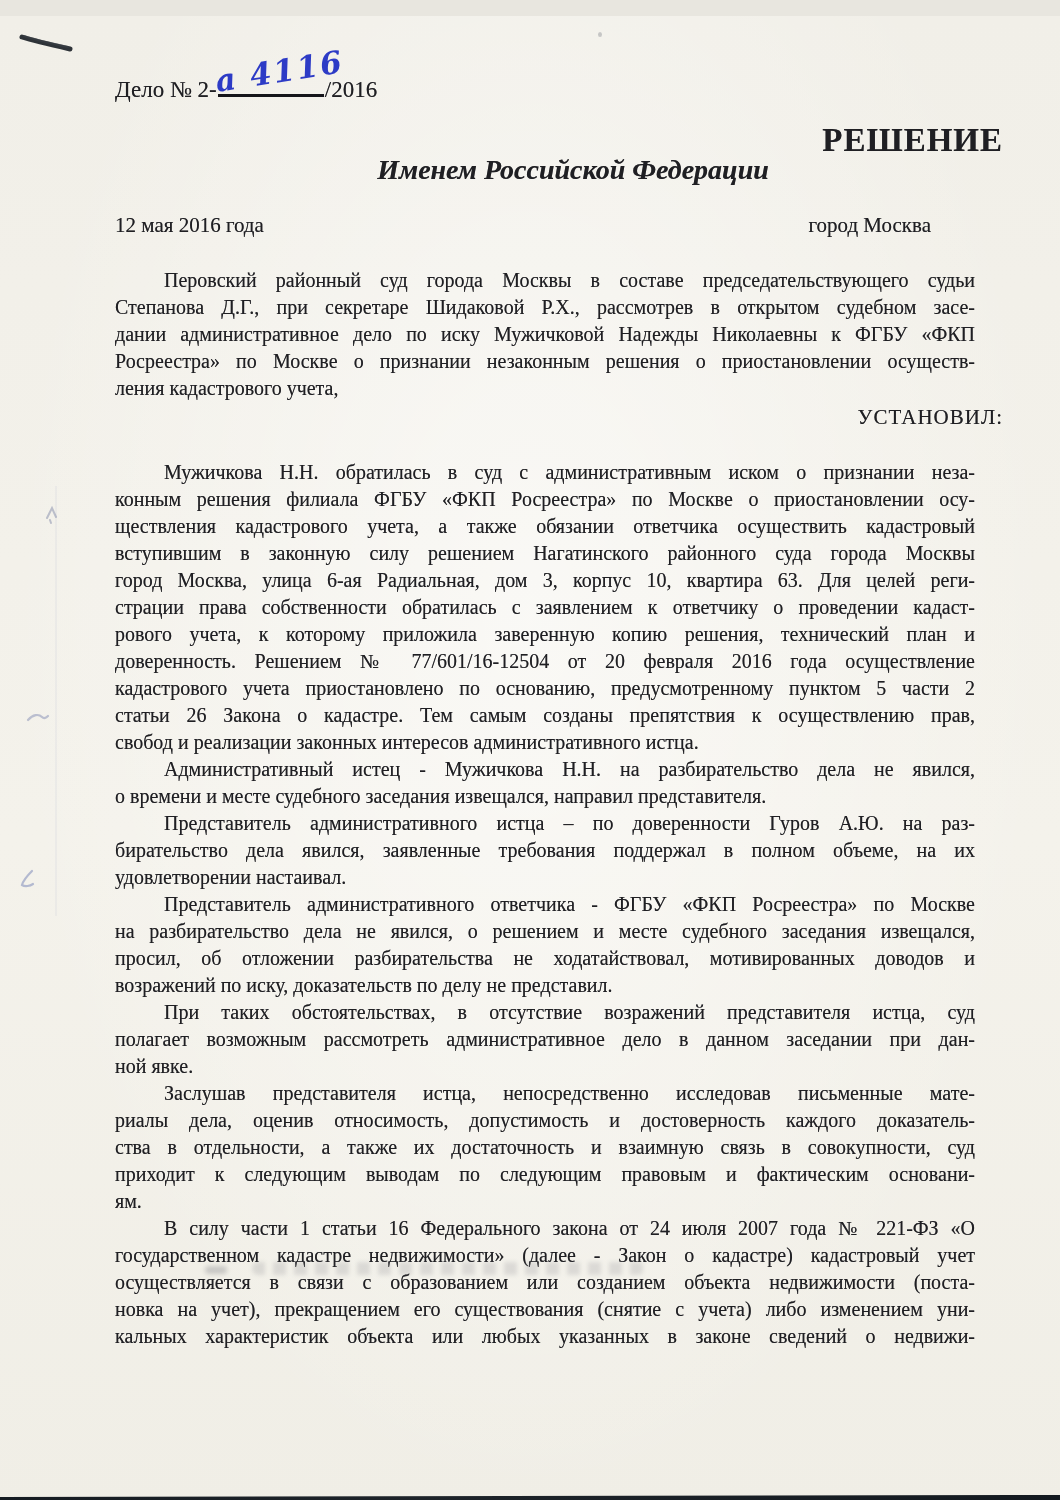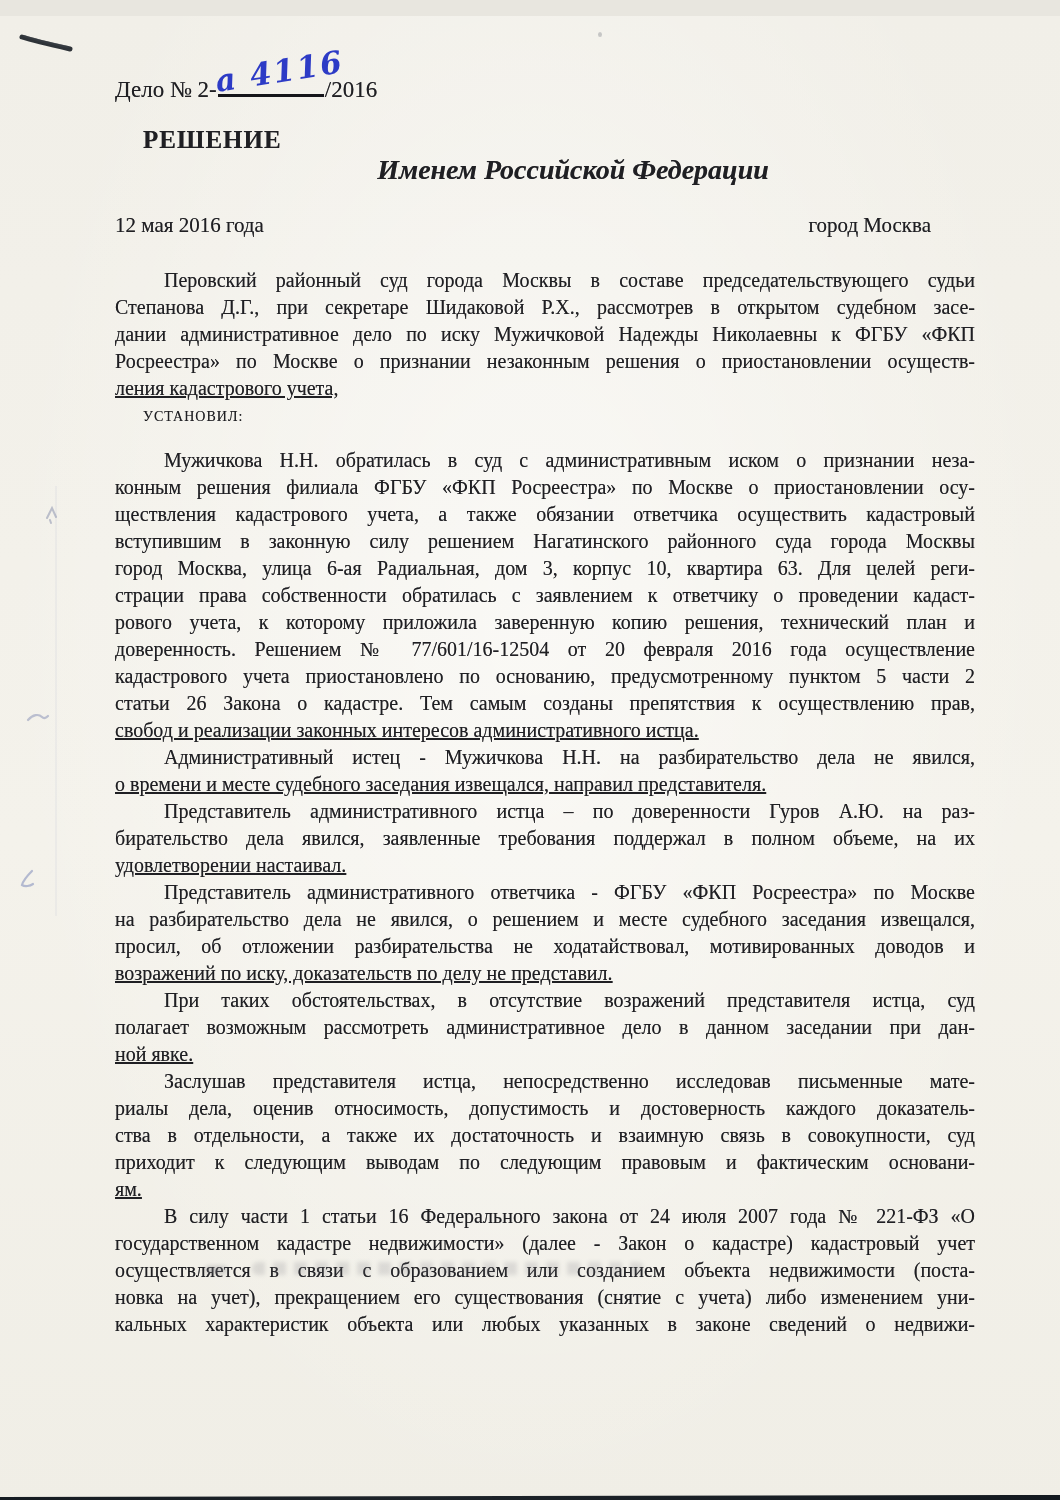--- a/index.html
+++ b/index.html
@@ -32,44 +32,44 @@
     font-size: 31px; line-height: 30px;
     font-style: italic; font-weight: bold;
     letter-spacing: 2px; white-space: nowrap;
     color: #2d3bc6;
     transform: rotate(-9deg);
     transform-origin: left bottom;
     text-shadow: none;
     font-family: "DejaVu Serif", serif;
   }
   .title {
-    margin-top: 20px; text-align: left;
-    font-size: 25px; line-height: 30px; font-weight: bold; letter-spacing: 1px;
+    margin-top: 20px; text-align: right;
+    font-size: 33px; line-height: 30px; font-weight: bold; letter-spacing: 1px;
     transform: translateX(28px);
   }
   .subtitle {
     text-align: center; font-size: 28px; line-height: 30px;
     font-weight: bold; font-style: italic;
     transform: translateX(28px);
   }
   .date-row {
     margin-top: 26px;
     display: flex; justify-content: space-between;
     font-size: 21px; line-height: 28px;
     padding-right: 44px;
     align-items: flex-end;
   }
   .body { margin-top: 28px; font-size: 20px; line-height: 27px; }
   .ln { text-align: justify; text-align-last: justify; }
-  .ln.last { text-align-last: left; text-decoration: underline; }
+  .ln.last { text-align-last: left; }
   .ln.ind { text-indent: 49px; }
   .h-estab {
-    text-align: left; font-size: 14px; line-height: 28px;
+    text-align: right; font-size: 21px; line-height: 28px;
     letter-spacing: 1px;
-    margin: 1px 0 16px 0;
+    margin: 1px 0 28px 0;
     transform: translateX(28px);
   }
   
   .pen-mark { position: absolute; left: 18px; top: 12px; }
   .speck {
     position: absolute; left: 598px; top: 16px; width: 4px; height: 5px;
     background: rgba(130,132,140,0.4); border-radius: 50%;
   }
   .margin-mark { position: absolute; }
   .mm-a { left: 44px; top: 488px; }

